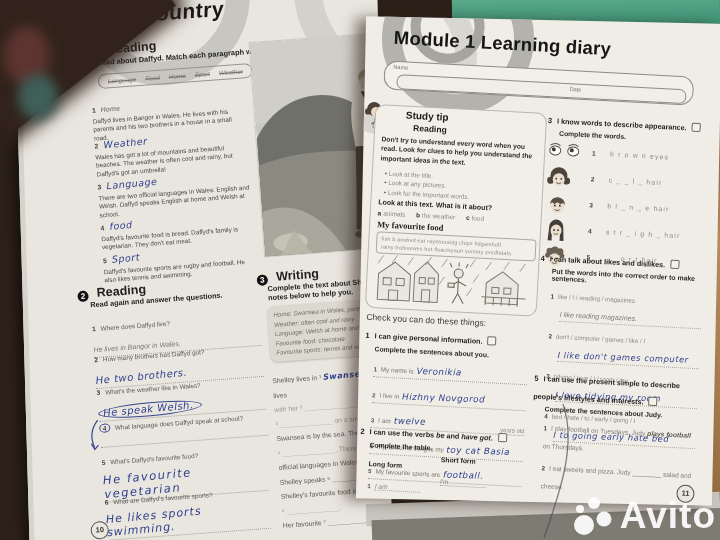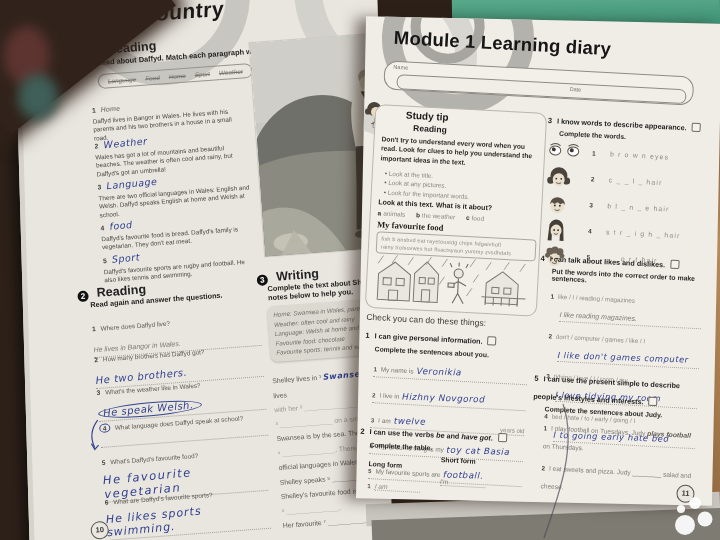--- a/index.html
+++ b/index.html
@@ -503,15 +503,16 @@
     <path d="M563,404 C577,444 560,492 544,538" stroke="#4c4c58" stroke-width="1.3" fill="none" opacity="0.7"></path>
   </svg>
 
   <div class="watermark">
     <svg width="44" height="44" viewBox="0 0 44 44">
       <circle cx="9" cy="15" r="4" fill="#fff"></circle>
       <circle cx="23" cy="9" r="6" fill="#fff"></circle>
       <circle cx="13" cy="31" r="10" fill="#fff"></circle>
       <circle cx="33" cy="25" r="7.5" fill="#fff"></circle>
     </svg>
+    <span class="wtext">Avito</span>
   </div>
 
 </div>
 
 </body></html>

